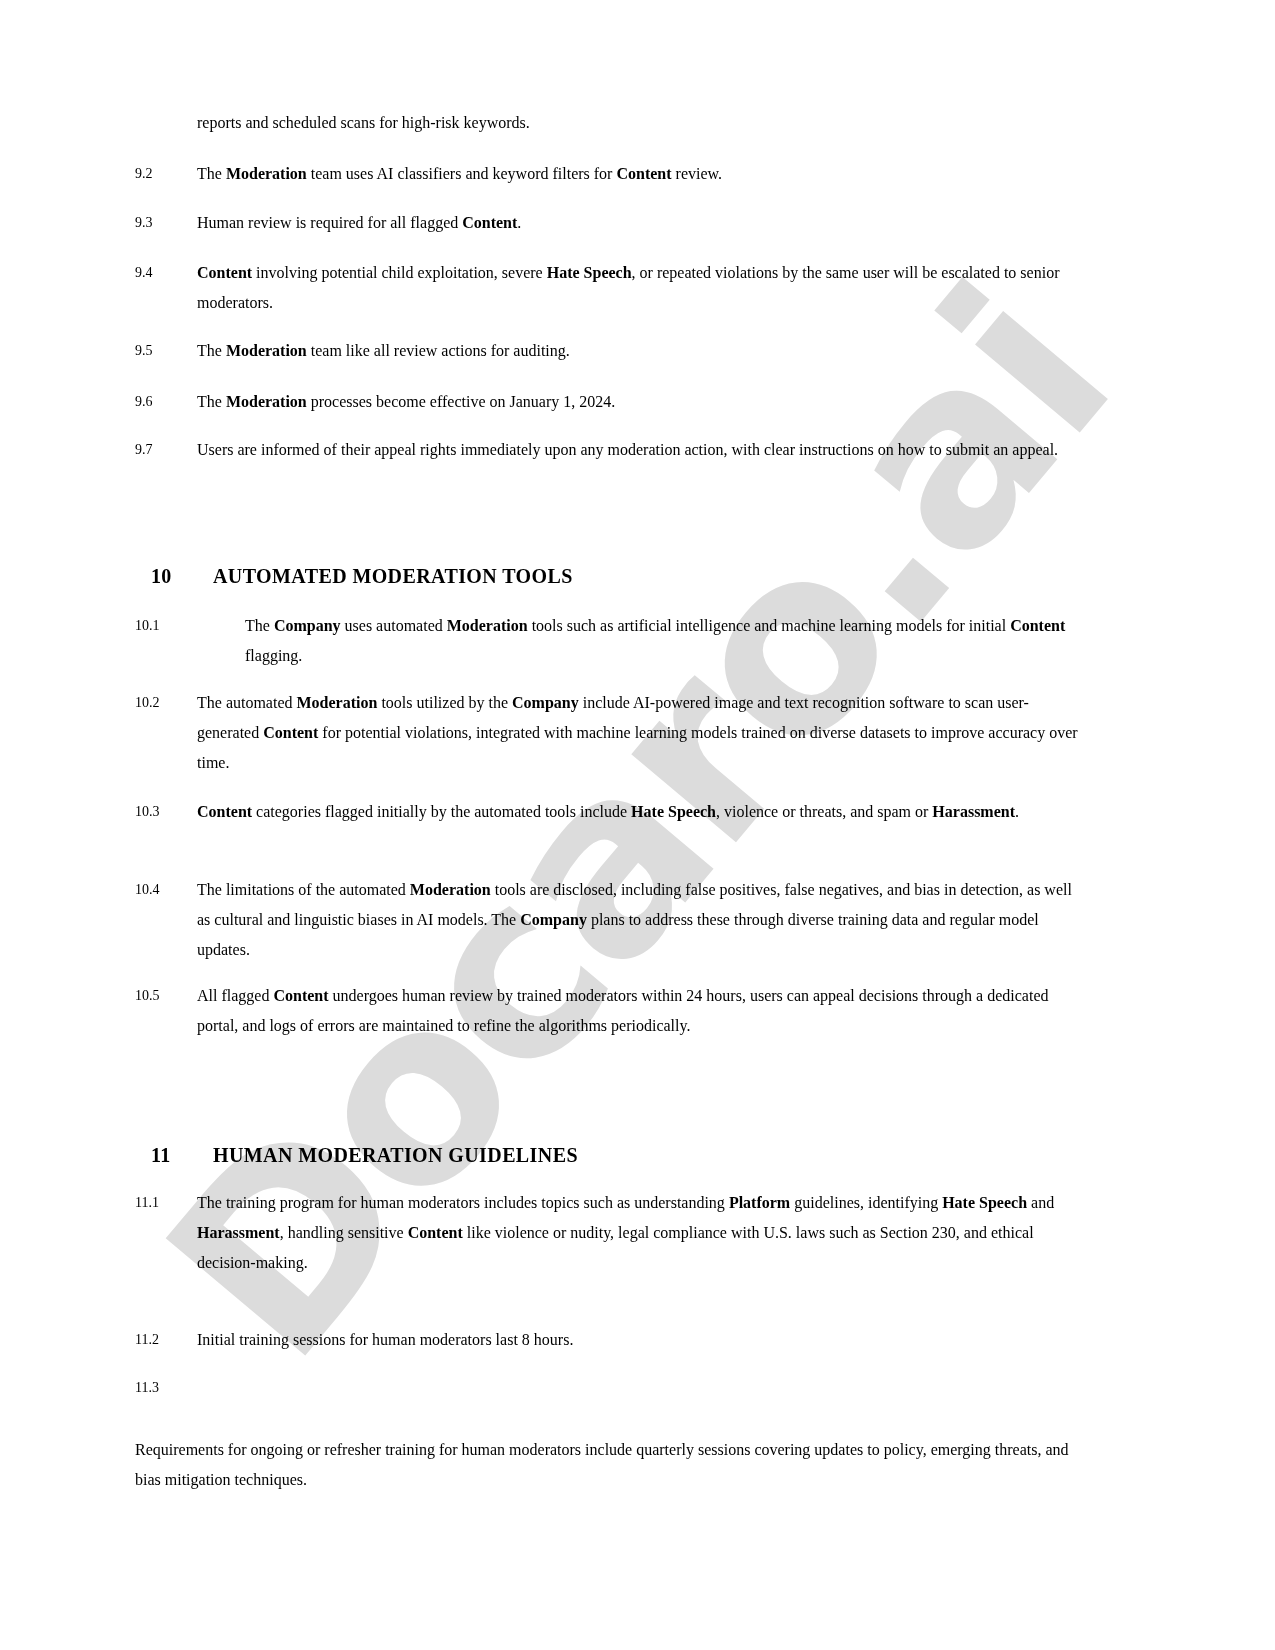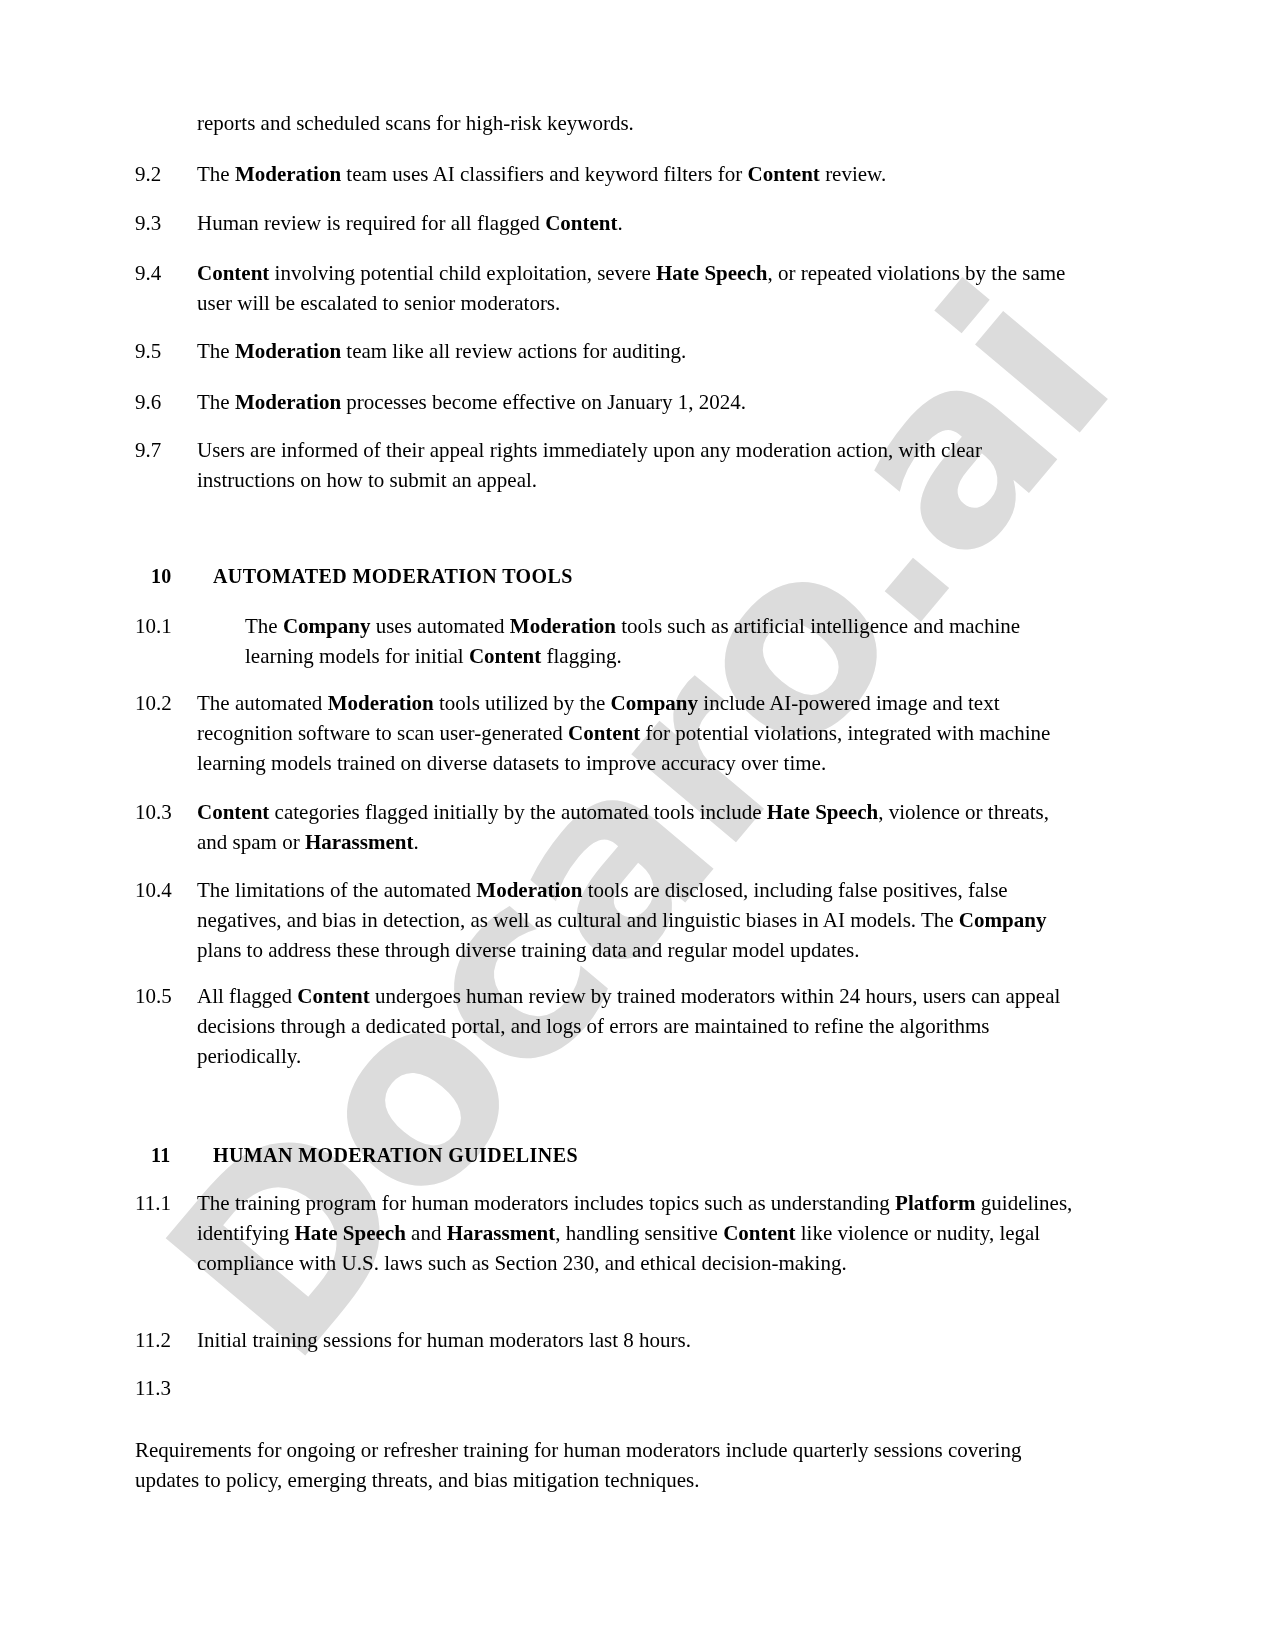--- a/index.html
+++ b/index.html
@@ -53,28 +53,28 @@
     position: absolute;
     left: 135px;
     width: 945px;
     display: flex;
     align-items: flex-start;
   }
 
   .num {
     flex: 0 0 62px;
     text-align: left;
-    font-size: 21px;
+    font-size: 14px;
     line-height: 30px;
     white-space: nowrap;
   }
 
   .body {
     flex: 1 1 auto;
-    font-size: 21px;
+    font-size: 16px;
     line-height: 30px;
     text-align: left;
   }
 
   
   .block.cont .num { visibility: hidden; }
 
   
   .heading {
     position: absolute;

